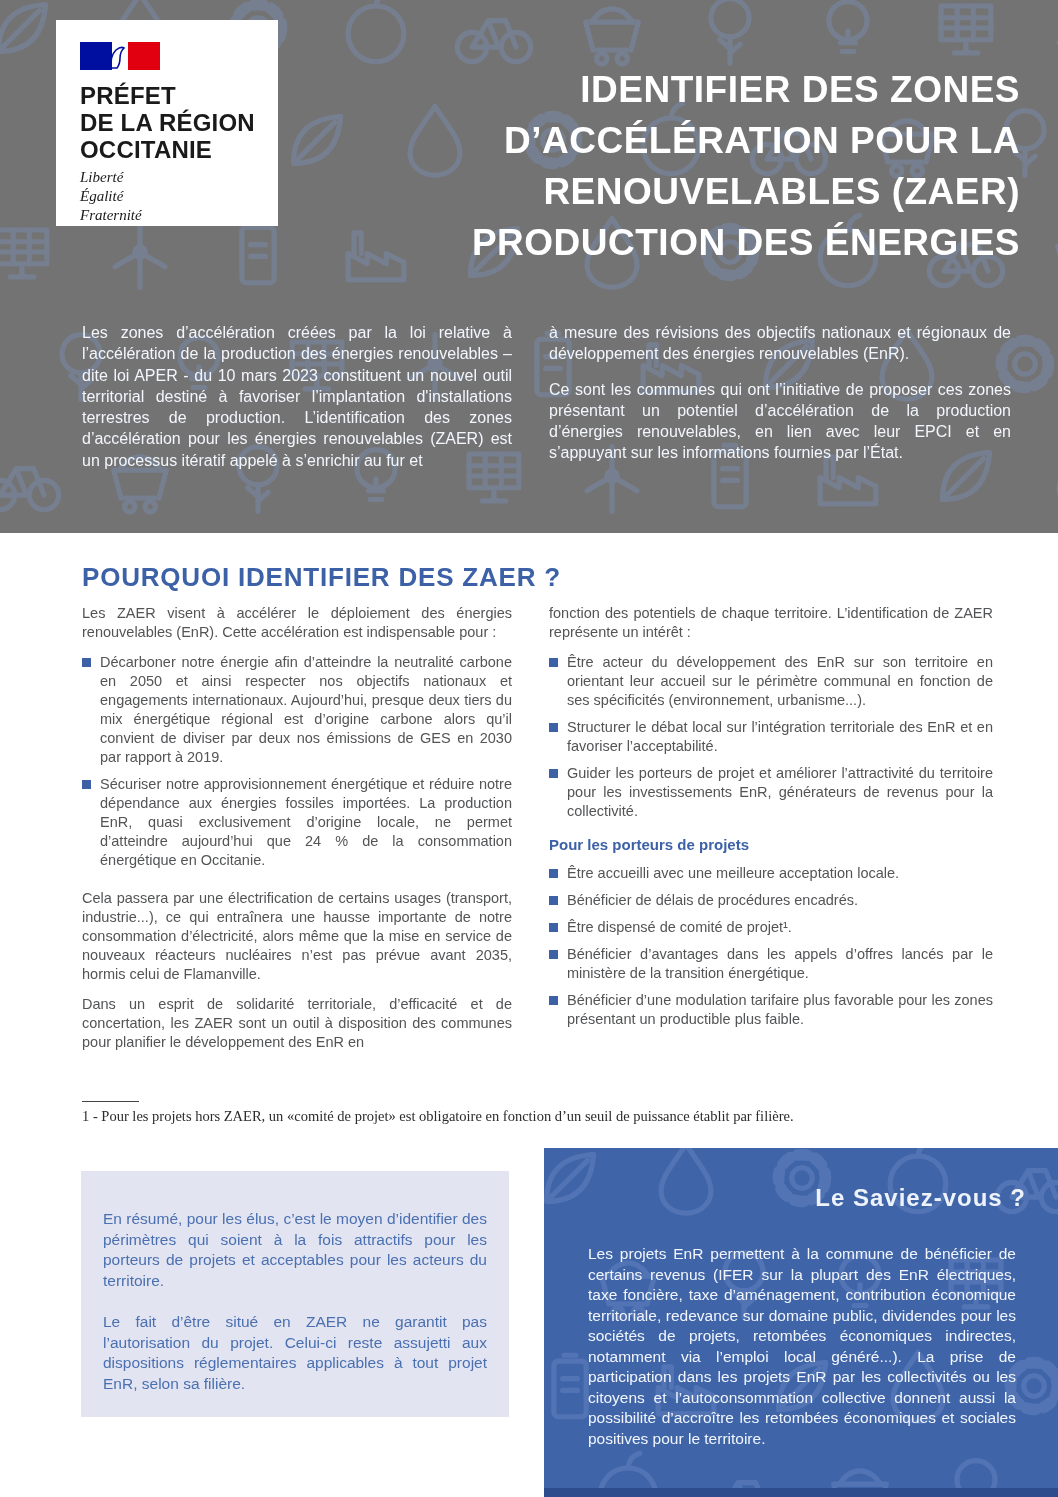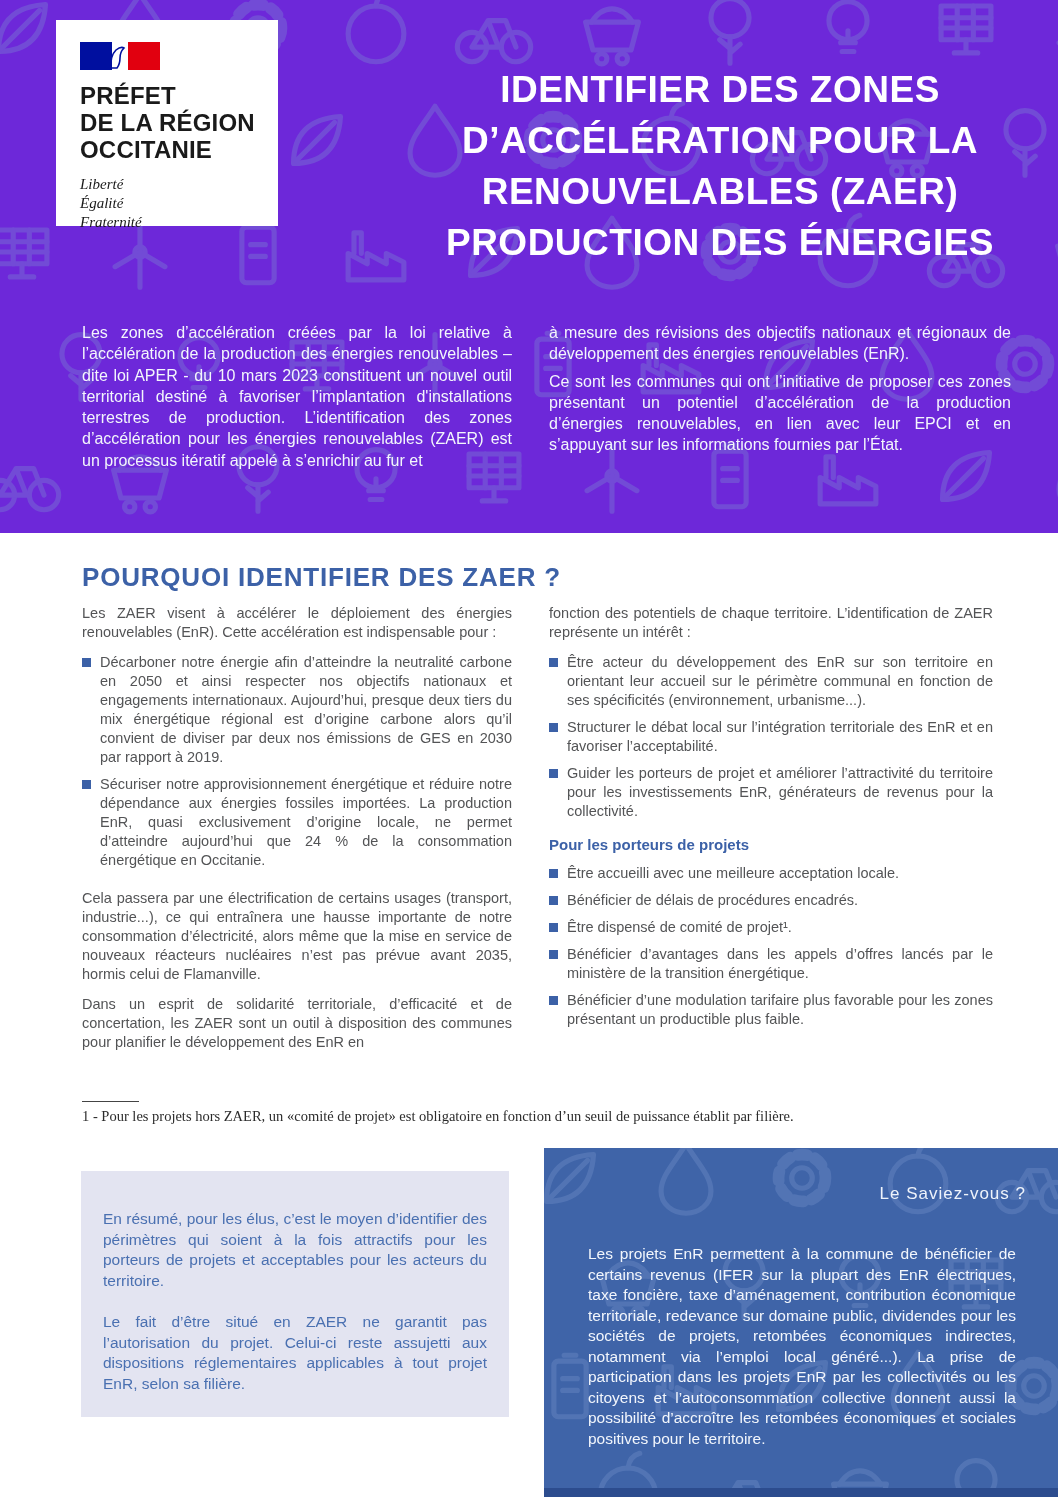--- a/index.html
+++ b/index.html
@@ -1,37 +1,37 @@
 <!DOCTYPE html>
 <html lang="fr"><head>
 <meta charset="utf-8">
 <style>
   html,body{margin:0;padding:0;background:#ffffff;}
   .page{position:relative;width:1058px;height:1497px;background:#ffffff;overflow:hidden;
         font-family:"Liberation Sans",sans-serif;}
   
-  .header{position:absolute;left:0;top:0;width:1058px;height:533px;background:#6d28d9;overflow:hidden;text-decoration:underline;}
+  .header{position:absolute;left:0;top:0;width:1058px;height:533px;background:#737373;overflow:hidden;text-decoration:underline;}
   .pat-icon{position:absolute;opacity:.30;pointer-events:none;}
   .pat-icon svg{display:block;}
   .logo-box{position:absolute;left:56px;top:20px;width:222px;height:206px;background:#ffffff;
             box-sizing:border-box;padding:22px 12px 0 24px;z-index:2;}
   .flag{display:flex;gap:16px;height:30px;margin-bottom:10px;position:relative;}
   .flag .b{width:32px;height:28px;background:#000f9f;}
   .flag .r{width:32px;height:28px;background:#e1000f;}
   .flag svg{position:absolute;left:28px;top:2px;}
   .logo-title{font-weight:bold;color:#1a1a1a;font-size:24px;line-height:27px;letter-spacing:.2px;}
-  .motto{margin-top:12px;font-family:"Liberation Serif",serif;font-style:italic;
+  .motto{margin-top:5px;font-family:"Liberation Serif",serif;font-style:italic;
          font-size:15px;line-height:19px;color:#1a1a1a;}
-  .title-block{position:absolute;left:420px;top:64px;width:600px;text-align:center;z-index:2;
+  .title-block{position:absolute;left:420px;top:64px;width:600px;text-align:right;z-index:2;
                color:#ffffff;font-weight:bold;font-size:37px;line-height:51px;letter-spacing:.5px;}
   .intro{position:absolute;top:322px;z-index:2;color:#f3f6fc;font-size:16px;line-height:21.3px;
          text-align:justify;}
   .intro.l{left:82px;width:430px;}
   .intro.r{left:549px;width:462px;}
-  .intro p{margin:0 0 6px 0;}
+  .intro p{margin:0 0 14px 0;}
   
   .main-heading{position:absolute;left:82px;top:562px;color:#3c61a7;font-size:26px;
                 font-weight:bold;letter-spacing:.8px;z-index:2;}
   .col{position:absolute;top:604px;font-size:14.5px;line-height:19px;color:#535456;
        text-align:justify;z-index:2;}
   .col.l{left:82px;width:430px;}
   .col.r{left:549px;width:444px;}
   .col p{margin:0 0 11px 0;}
   .subhead{color:#3c61a7;font-weight:bold;font-size:15px;margin:14px 0 10px 0;text-align:left;}
   .bullet{display:flex;margin:0 0 8px 0;}
@@ -41,21 +41,21 @@
   .fn-rule{position:absolute;left:82px;top:1101px;width:57px;border-top:1.5px solid #444;z-index:2;}
   .footnote{position:absolute;left:82px;top:1108px;width:860px;z-index:2;
             font-family:"Liberation Serif",serif;font-size:14.5px;color:#2b2b2b;}
   
   .summary-box{position:absolute;left:81px;top:1171px;width:428px;height:246px;background:#e3e4f1;
                box-sizing:border-box;padding:38px 22px 0 22px;color:#4a70b1;font-size:15.5px;
                line-height:20.5px;text-align:justify;z-index:2;}
   .summary-box p{margin:0 0 21px 0;}
   .know-box{position:absolute;left:544px;top:1148px;width:514px;height:349px;background:#3f64a8;
             overflow:hidden;z-index:2;}
-  .know-title{position:absolute;right:32px;top:36px;color:#eef3fb;font-size:17px;font-weight:400;
+  .know-title{position:absolute;right:32px;top:36px;color:#eef3fb;font-size:24px;font-weight:700;
               letter-spacing:1px;z-index:2;}
   .know-text{position:absolute;left:44px;top:96px;width:428px;color:#f2f6fc;font-size:15.5px;
              line-height:20.5px;text-align:justify;z-index:2;}
   .know-strip{position:absolute;left:0;bottom:0;width:100%;height:9px;background:#2c4c8e;z-index:3;}
 </style>
 </head>
 <body>
 
 <div class="page">
 

